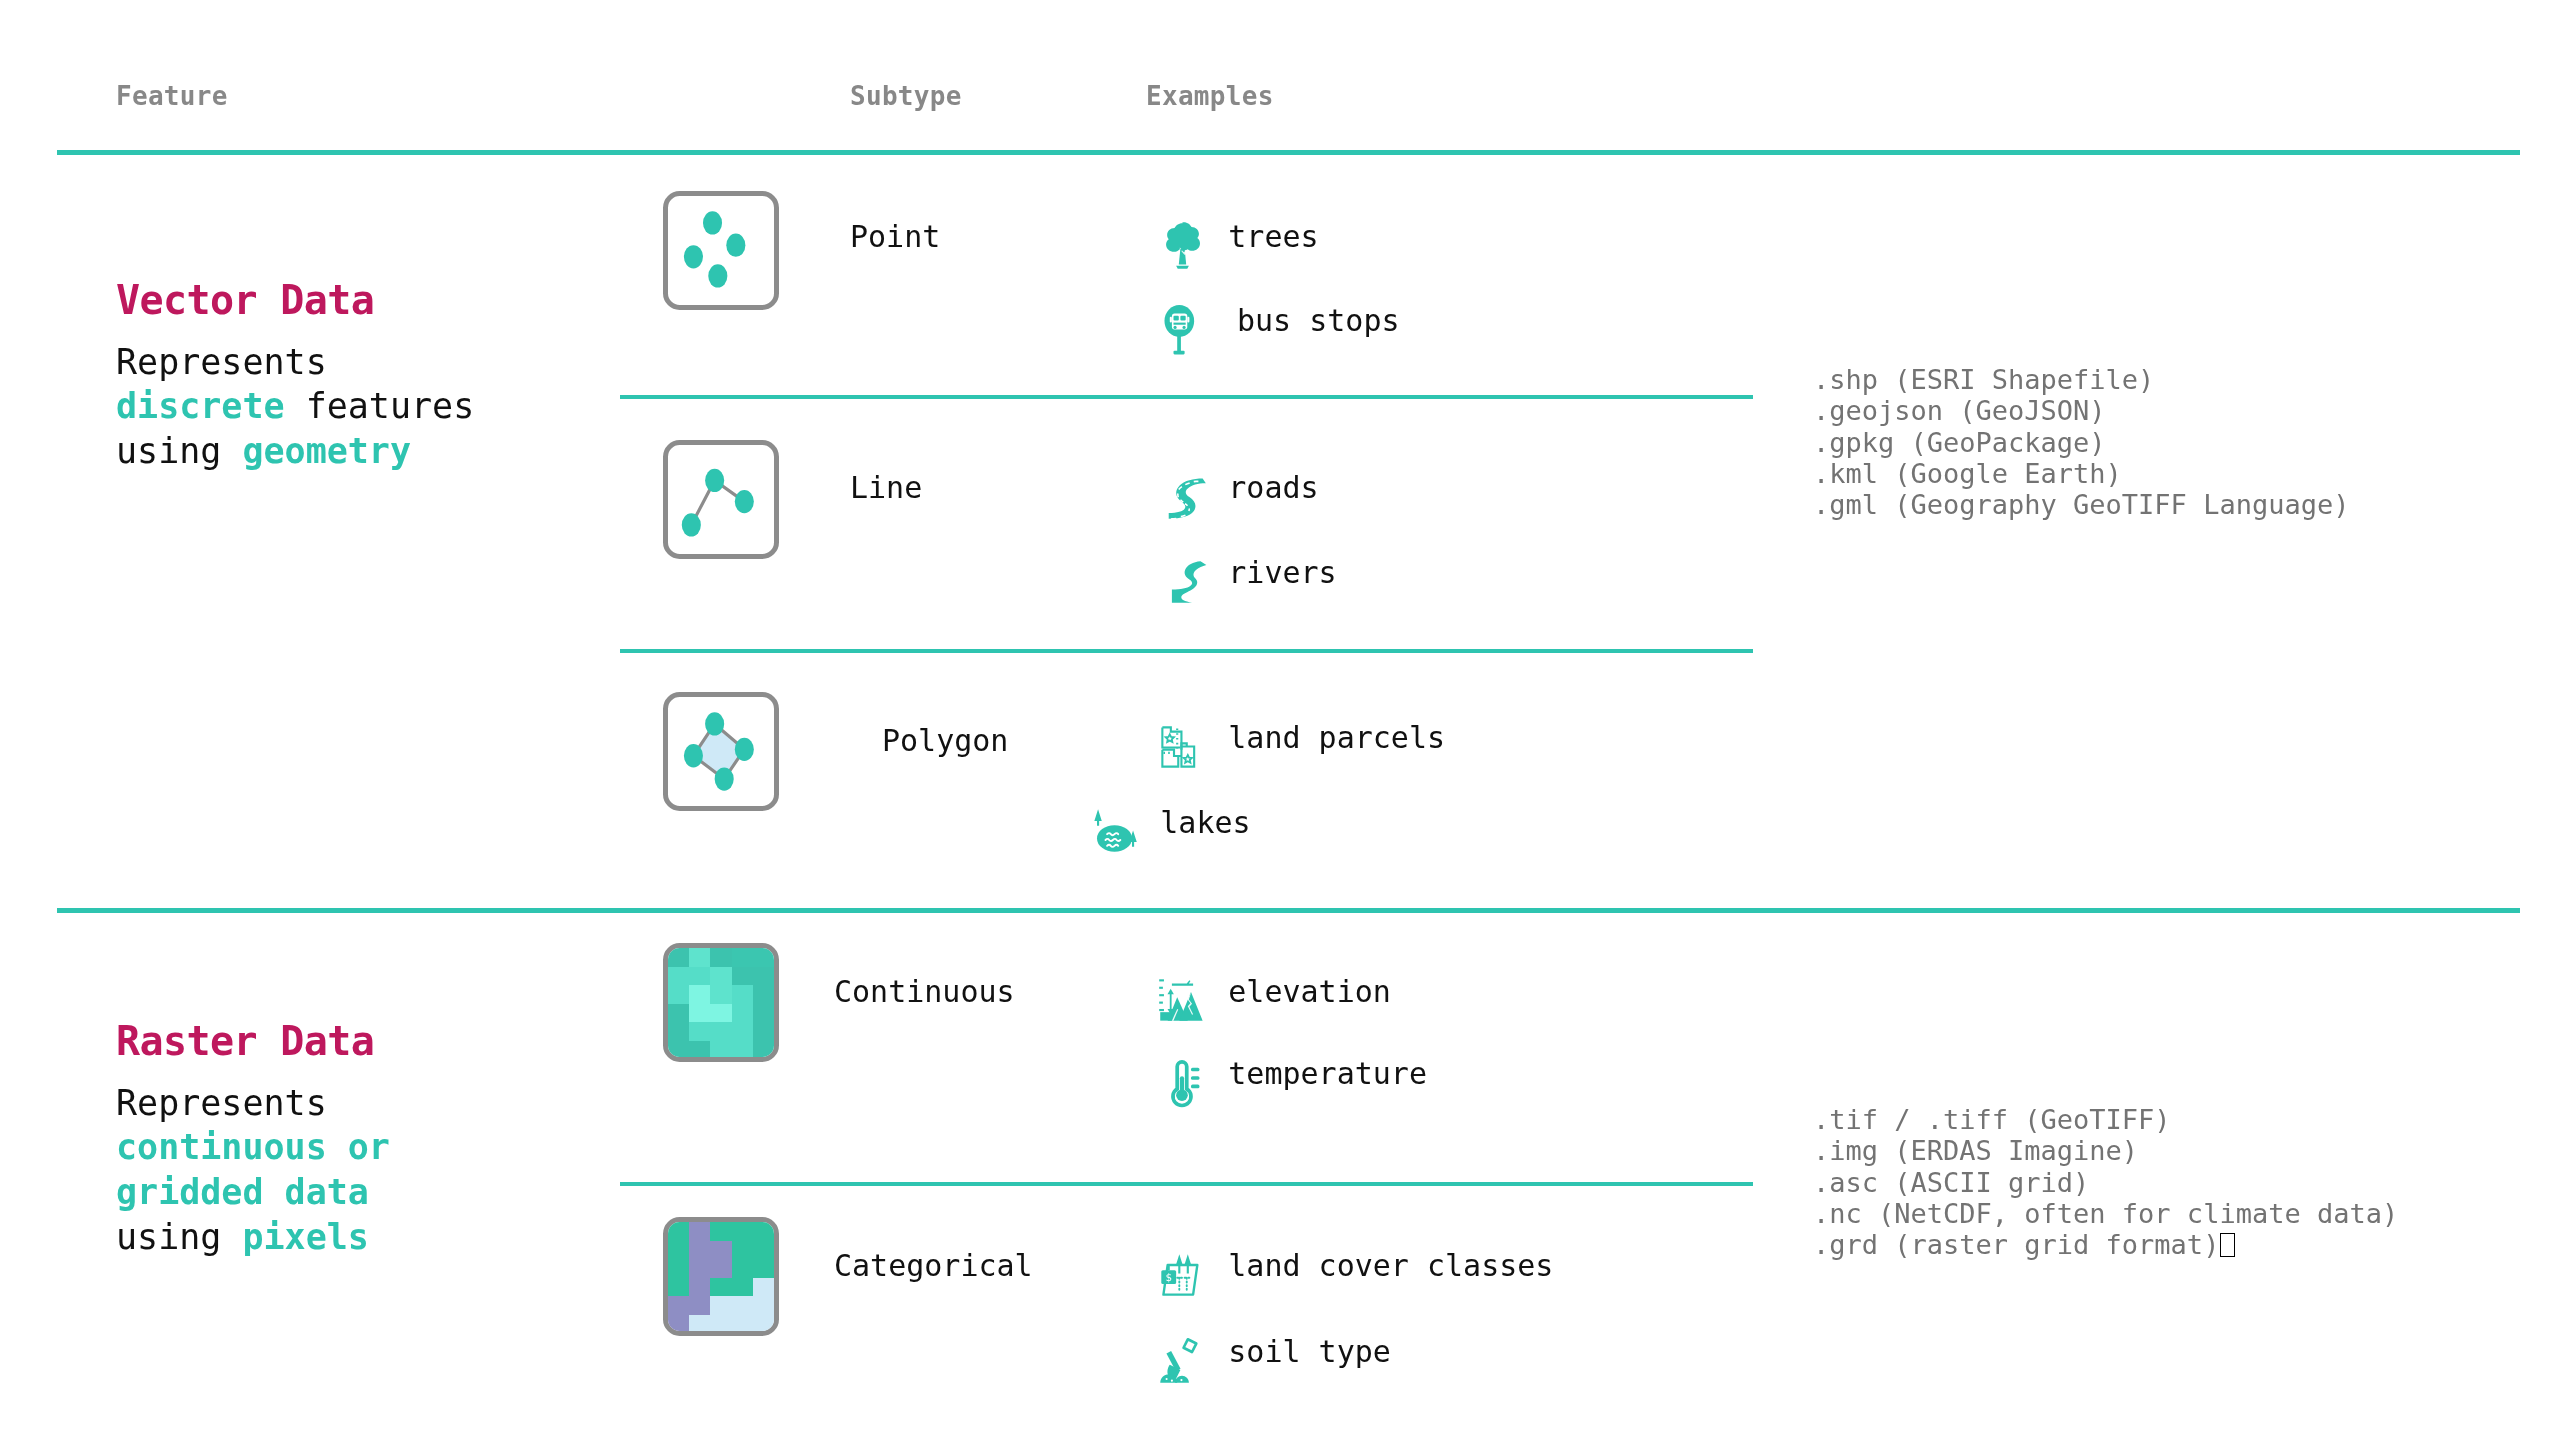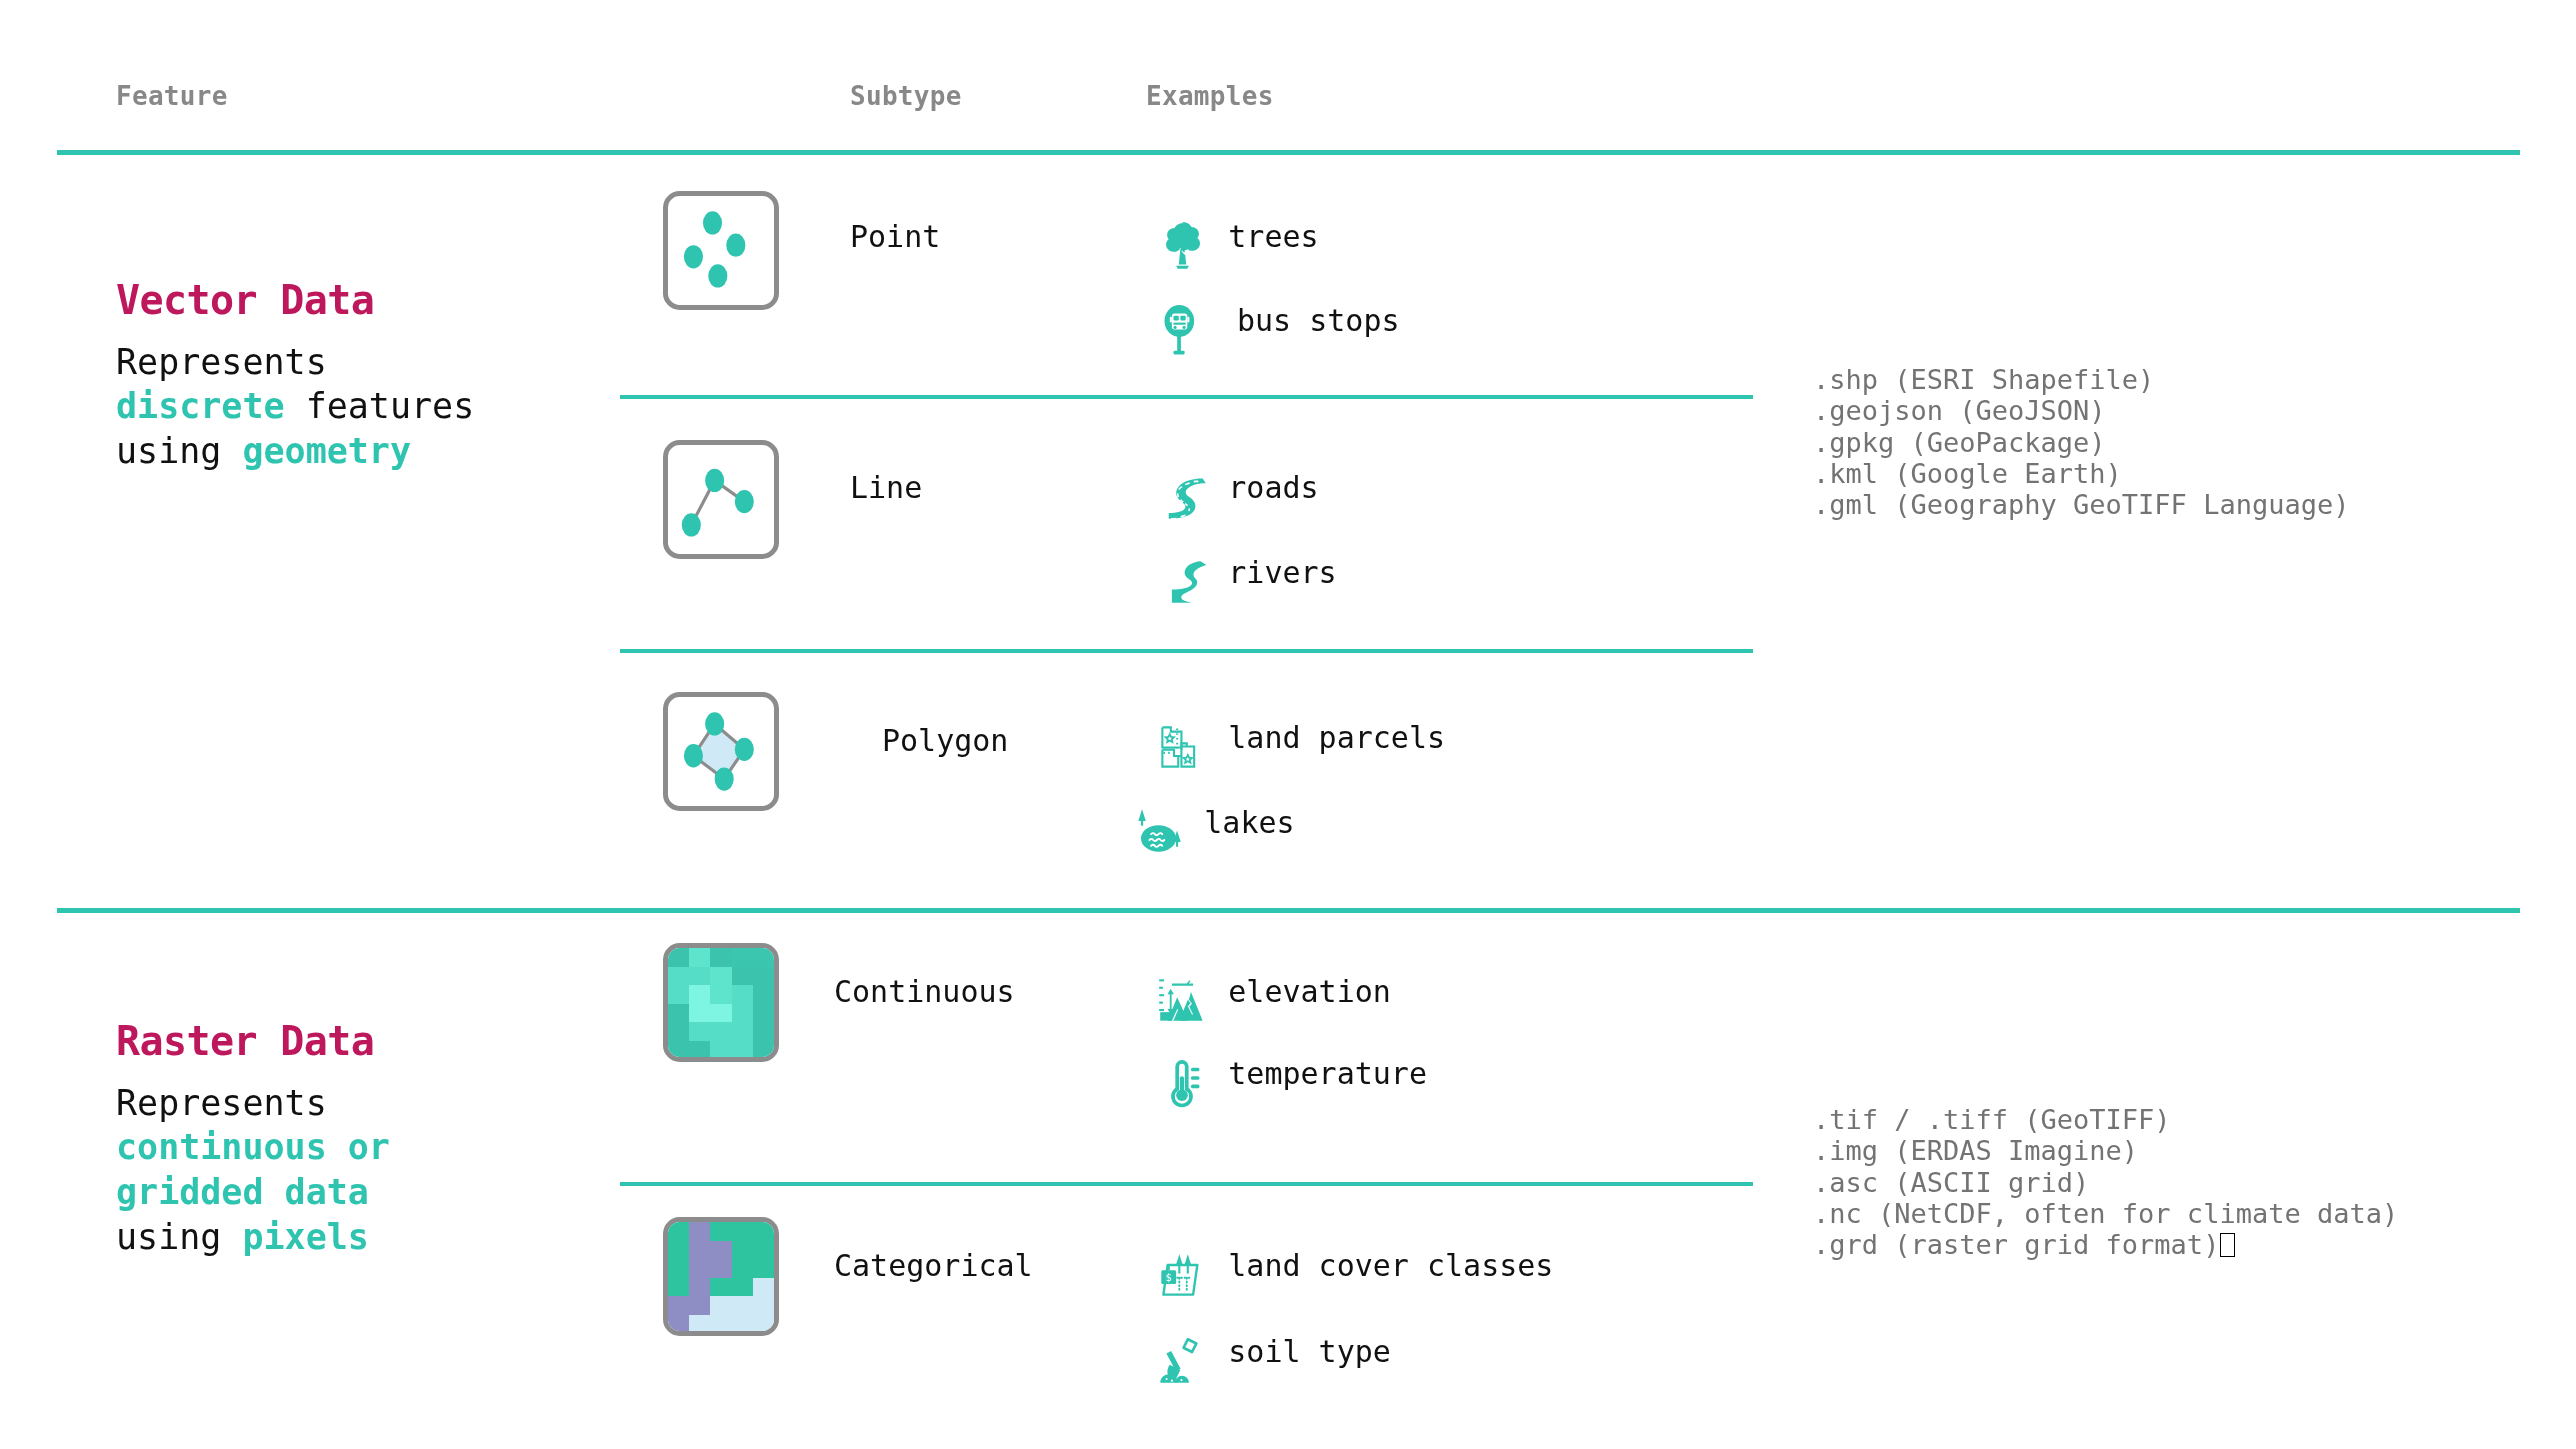--- a/index.html
+++ b/index.html
@@ -259,21 +259,21 @@
           <path d="M40 16v38"></path>
           <path d="M14 62h22"></path>
         </g>
         <path d="M26 27l2.4 5 5.4.6-4 3.7 1.1 5.3-4.9-2.7-4.9 2.7 1.1-5.3-4-3.7 5.4-.6z" fill="none" stroke="#2ec4b0" stroke-width="3.4"></path>
         <path d="M60 66l2.4 5 5.4.6-4 3.7 1.1 5.3-4.9-2.7-4.9 2.7 1.1-5.3-4-3.7 5.4-.6z" fill="none" stroke="#2ec4b0" stroke-width="3.4"></path>
       </svg>
     </span>
     <span class="ex-label">land parcels</span>
   </div>
 
-  <div class="ex-item" style="left:1132px; top:805px;">
+  <div class="ex-item" style="left:1088px; top:805px;">
     <span class="ex-icon">
       <svg viewBox="0 0 100 100">
         <path fill="#2ec4b0" d="M19 8l7 22h-5v9h-4v-9h-5z"></path>
         <path fill="#2ec4b0" d="M85 48l7 22h-5v9h-4v-9h-5z"></path>
         <ellipse cx="50" cy="63" rx="33" ry="25" fill="#2ec4b0"></ellipse>
         <g stroke="#ffffff" stroke-width="3.6" fill="none" stroke-linecap="round">
           <path d="M36 55q4-4 7 0t7 0 7 0"></path>
           <path d="M33 66q4-4 7 0t7 0 7 0 7 0"></path>
           <path d="M36 77q4-4 7 0t7 0 7 0"></path>
         </g>

